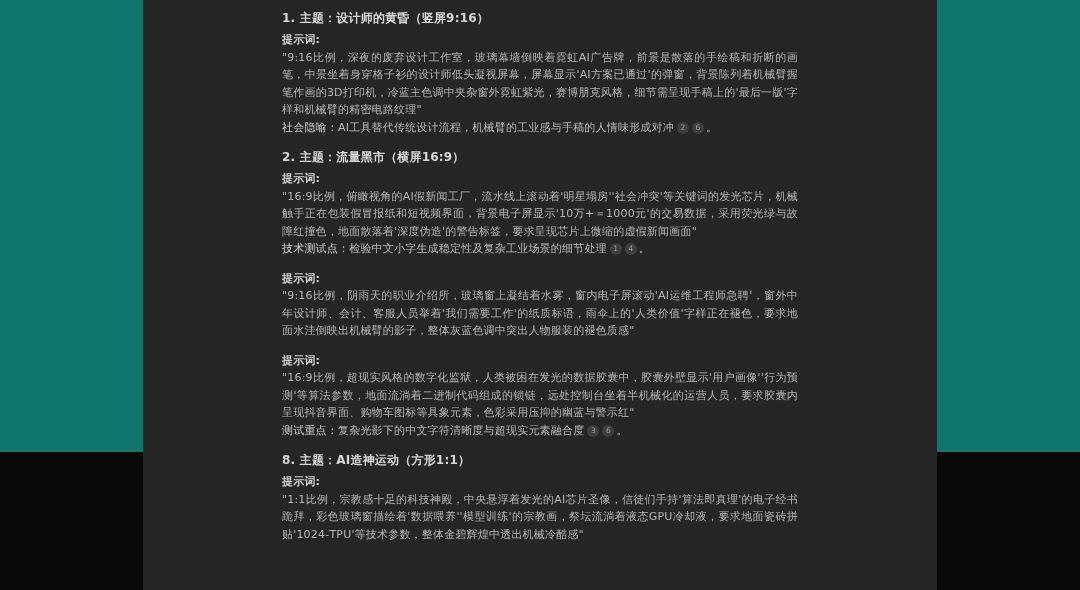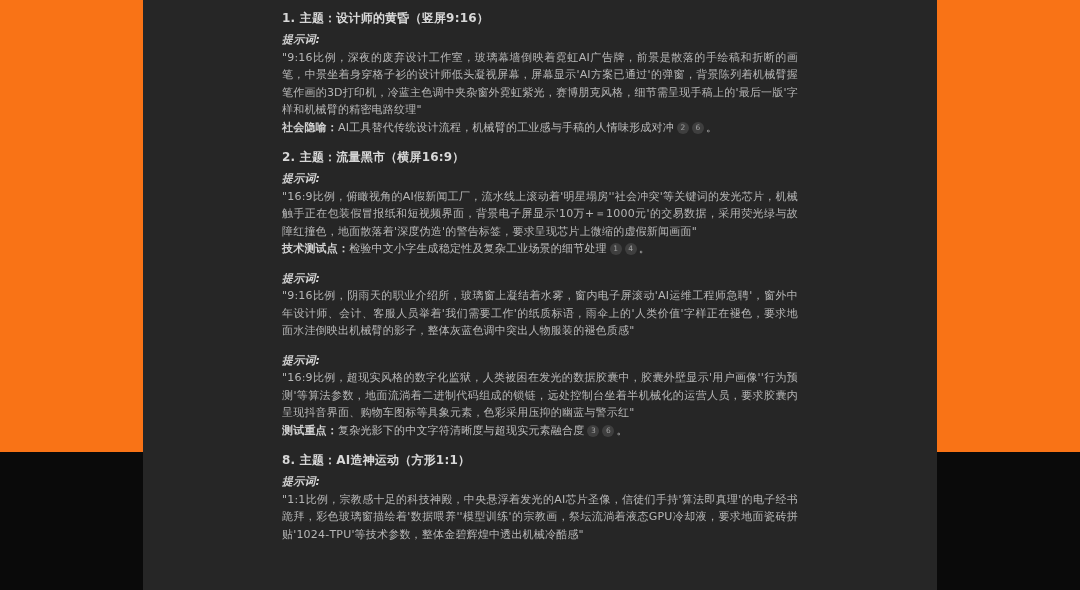--- a/index.html
+++ b/index.html
@@ -8,21 +8,21 @@
     background: #0a0a0a;
     width: 1080px;
     height: 590px;
     overflow: hidden;
     font-family: "DejaVu Sans", "Liberation Sans", sans-serif;
   }
   .frame {
     position: relative;
     width: 1080px;
     height: 452px;
-    background: #f97316;
+    background: #0f766e;
   }
   .screen {
     position: absolute;
     left: 143px;
     top: 0;
     width: 794px;
     height: 590px;
     background: #262626;
   }
   .content {
@@ -39,28 +39,27 @@
     font-size: 12px;
     font-weight: bold;
     color: #d8d8d8;
     line-height: 18px;
     margin: 0 0 4px 0;
     white-space: nowrap;
   }
   .plabel {
     font-weight: bold;
     color: #d2d2d2;
-    font-style: italic;
   }
   .prompt {
     color: #b7b7b7;
     text-align: justify;
   }
   .meta { color: #bdbdbd; }
-  .meta-label { font-weight: bold; color: #d2d2d2; }
+  .meta-label { font-weight: normal; color: #d2d2d2; }
   .badge {
     display: inline-block;
     min-width: 12px;
     height: 12px;
     padding: 0 1px;
     box-sizing: border-box;
     border-radius: 999px;
     background: #3f3f3f;
     color: #a0a0a0;
     font-size: 7.5px;

